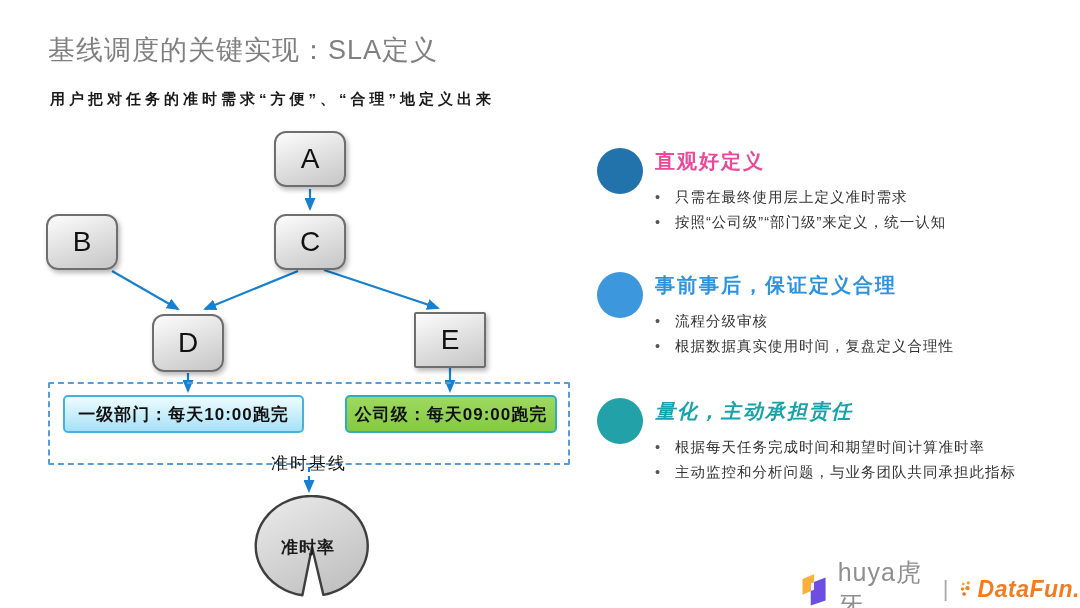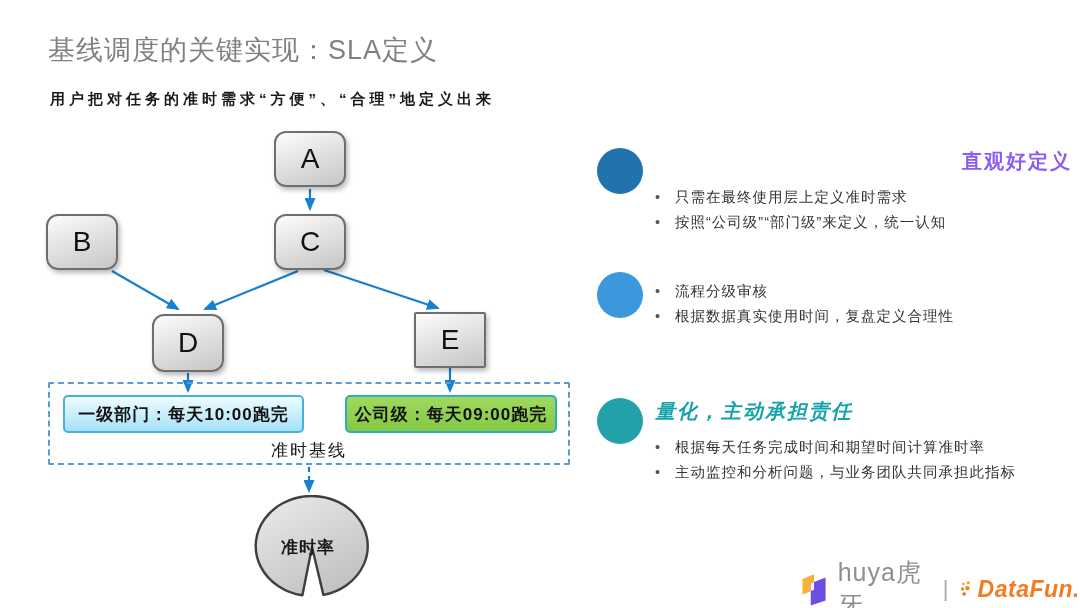--- a/index.html
+++ b/index.html
@@ -22,38 +22,38 @@
 
   .arrow-layer { position:absolute; left:0; top:0; width:1080px; height:608px; pointer-events:none; }
 
   
   .baseline-box { position:absolute; left:48px; top:382px; width:522px; height:83px;
                   border:2px dashed #5B9BD5; border-radius:2px; }
   .sla-box { position:absolute; height:38px; display:flex; align-items:center; justify-content:center;
              font-size:17px; font-weight:bold; color:#111; letter-spacing:1px; border-radius:5px; }
   .sla-blue  { left:63px;  top:395px; width:241px; background:linear-gradient(#eefcff,#a6e1f6); border:2px solid #45B2DE; }
   .sla-green { left:345px; top:395px; width:212px; background:linear-gradient(#9ed95f,#85c944); border:2px solid #2FAEC0; }
-  .baseline-label { position:absolute; left:48px; top:439px; width:522px; text-align:center;
+  .baseline-label { position:absolute; left:48px; top:452px; width:522px; text-align:center;
                     font-size:17px; color:#1a1a1a; letter-spacing:2px; }
 
   
   .pie-wrap { position:absolute; left:250px; top:495px; width:124px; height:108px; }
   .pie-label { position:absolute; left:250px; top:536px; width:116px; text-align:center;
                font-size:17px; font-weight:bold; color:#1a1a1a; letter-spacing:1px; }
 
   
   .section { position:absolute; left:597px; width:475px; }
   .sec-1 { top:146px; } .sec-2 { top:270px; } .sec-3 { top:396px; }
   .sec-circle { position:absolute; left:0; top:2px; width:46px; height:46px; border-radius:50%; }
   .sec-1 .sec-circle { background:#2272AC; }
   .sec-2 .sec-circle { background:#3D97DC; }
   .sec-3 .sec-circle { background:#22A2A8; }
   .sec-body { margin-left:58px; }
   .sec-title { font-size:20px; font-weight:bold; letter-spacing:2px; line-height:30px; }
-  .sec-1 .sec-title { color:#8b5cf6;text-align:right; }
+  .sec-1 .sec-title { color:#ec4899; }
   .sec-2 .sec-title { color:#2C94DE; }
   .sec-3 .sec-title { color:#16A3AA;font-style:italic; }
   .sec-bullets { margin-top:9px; }
   .bullet-row { display:flex; font-size:14.5px; color:#333; line-height:25px; letter-spacing:1px; }
   .bullet-dot { width:20px; color:#555; flex:none; }
 
   
   .footer { position:absolute; left:800px; top:556px; display:flex; align-items:center; }
   .huya-text { font-size:25px; color:#8f8f8f; letter-spacing:1px; margin-left:8px; }
   .logo-sep { font-size:22px; color:#a8a8a8; margin:0 12px 0 14px; font-weight:300; }
@@ -121,20 +121,21 @@
           <span class="bullet-dot">•</span>
           <span>按照“公司级”“部门级”来定义，统一认知</span>
         </div>
       </div>
     </div>
   </div>
 
   <div class="section sec-2">
     <span class="sec-circle"></span>
     <div class="sec-body">
+      <div class="sec-title">事前事后，保证定义合理</div>
       <div class="sec-bullets">
         <div class="bullet-row">
           <span class="bullet-dot">•</span>
           <span>流程分级审核</span>
         </div>
         <div class="bullet-row">
           <span class="bullet-dot">•</span>
           <span>根据数据真实使用时间，复盘定义合理性</span>
         </div>
       </div>

